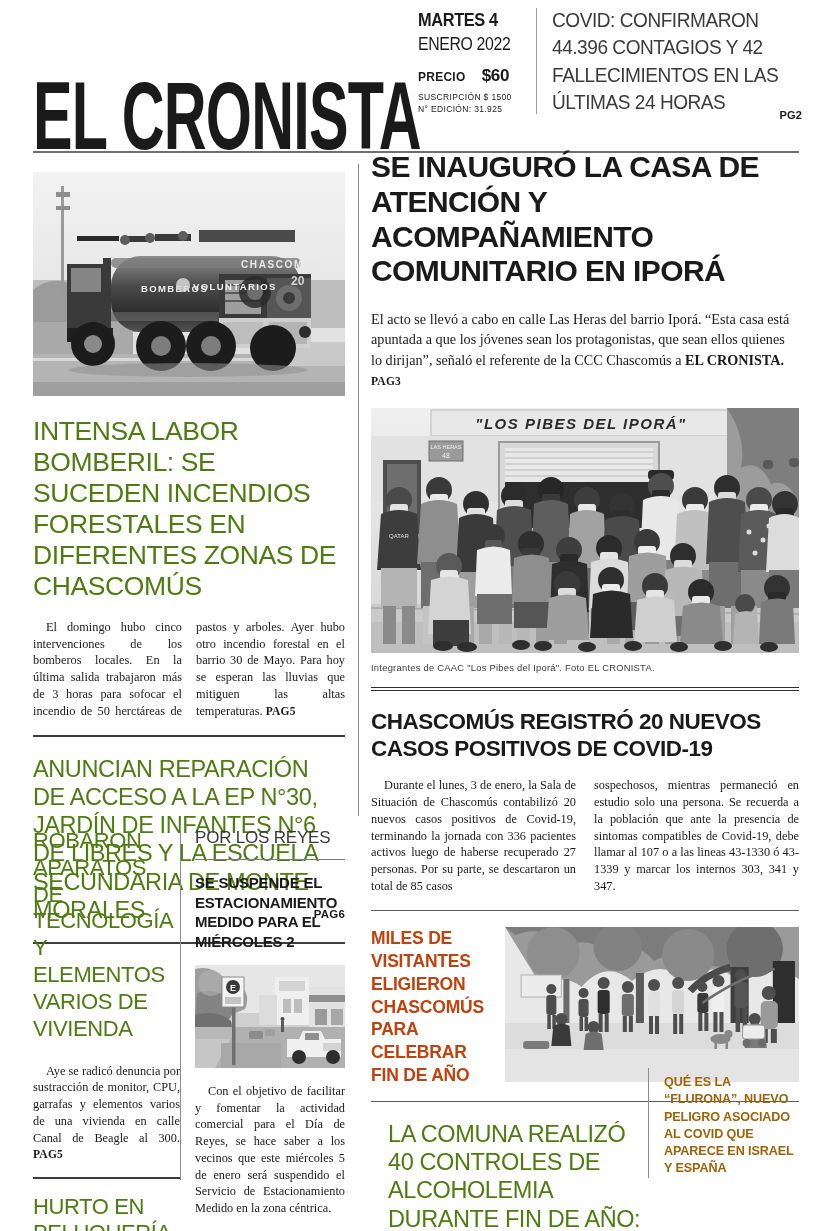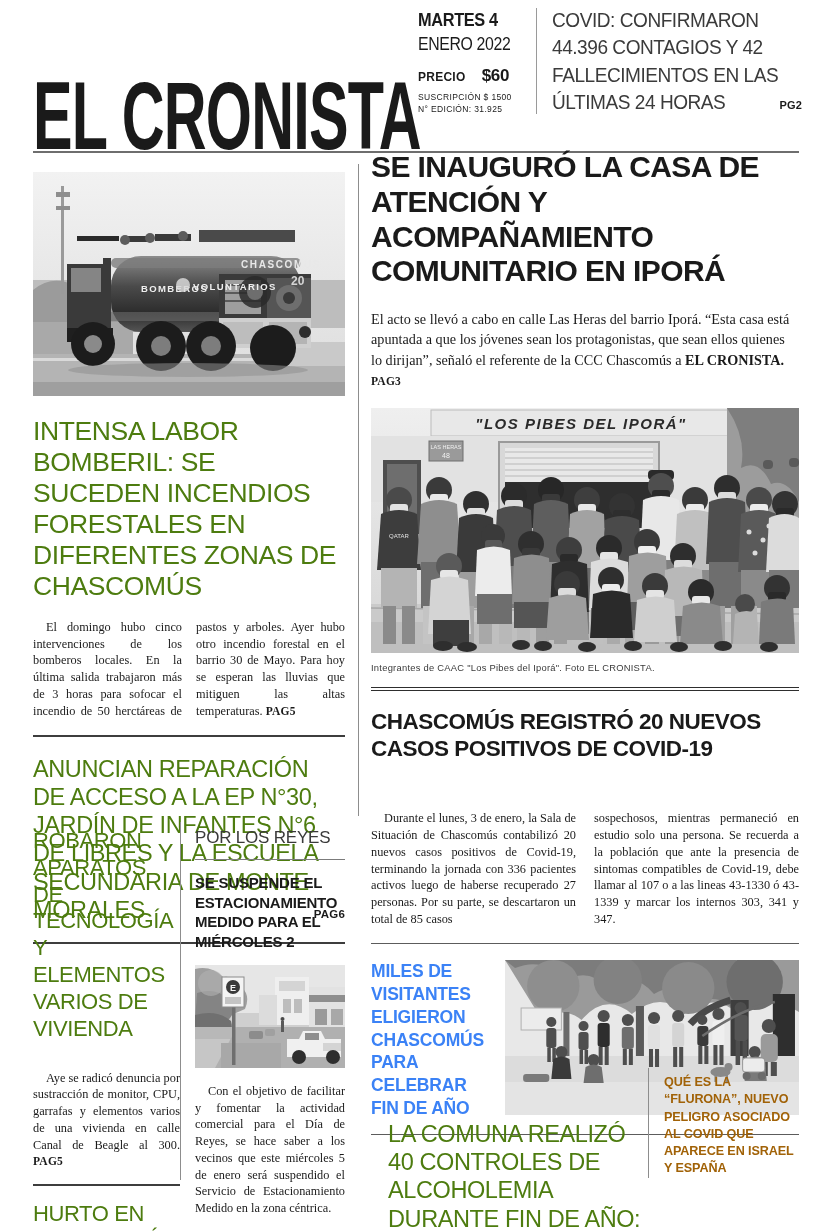--- a/index.html
+++ b/index.html
@@ -30,41 +30,41 @@
   .price-val{font-weight:bold;font-size:17px;letter-spacing:-0.3px;color:#1a1a1a;}
   .sub-line{font-size:8.5px;letter-spacing:0.35px;line-height:1.45;margin-top:5px;color:#1a1a1a;}
 
   .vdiv-head{position:absolute;left:536px;top:8px;width:1px;height:106px;background:#9a9a9a;}
 
   .covid-kicker{position:absolute;left:552px;top:6px;width:250px;}
   .covid-kicker .ck-line{
     font-size:20.5px;line-height:1.33;letter-spacing:-0.5px;color:#3b3b3b;font-weight:400;
     transform:scaleX(0.93);transform-origin:left center;white-space:nowrap;
   }
-  .pg-right{position:absolute;right:0px;top:93px;font-size:11px;font-weight:bold;letter-spacing:0.2px;color:#1a1a1a;}
+  .pg-right{position:absolute;right:0px;top:103px;font-size:11px;font-weight:bold;letter-spacing:0.2px;color:#1a1a1a;}
 
   .rule-top{position:absolute;left:33px;top:151px;width:766px;height:2px;background:#6e6e6e;}
 
   
   .leftcol{position:absolute;left:33px;top:172px;width:312px;}
   .vdiv-main{position:absolute;left:358px;top:164px;width:1px;height:652px;background:#8d8d8d;}
 
   .photo{position:relative;overflow:hidden;background:#d8d8d8;}
   .photo svg{display:block;width:100%;height:100%;}
 
   .hl-thin{
     font-weight:300;font-size:26.5px;line-height:1.17;letter-spacing:-0.4px;color:#4d7c0f;
   }
   .hl-thin.sm{font-size:23.5px;line-height:1.2;}
   .hl-thin.xs{font-size:22px;line-height:1.22;}
   .pag{font-weight:bold;font-size:11.5px;letter-spacing:0.2px;color:#1a1a1a;}
 
   .body-serif{
     font-family:"Liberation Serif", serif;
-    font-size:12.3px;line-height:1.36;text-align:justify;color:#1a1a1a;margin-top:33px;
+    font-size:12.3px;line-height:1.36;text-align:justify;color:#1a1a1a;
   }
   .body-serif .ind{display:block;text-indent:13px;}
   .twocol{column-count:2;column-gap:14px;}
   .hr{height:1.6px;background:#3d3d3d;}
   .hr-thin{height:1px;background:#7b7b7b;}
 
   
   .rightcol{position:absolute;left:371px;top:150px;width:428px;}
   .hl-black{
     font-weight:bold;font-size:30px;line-height:1.16;letter-spacing:-0.6px;color:#1a1a1a;
@@ -73,21 +73,21 @@
     font-family:"Liberation Serif", serif;
     font-size:14.2px;line-height:1.43;color:#1a1a1a;text-align:left;
   }
   .lead-serif b{font-weight:bold;}
   .caption{font-size:9.4px;letter-spacing:0.25px;color:#3a3a3a;}
   .dbl-rule{height:1px;background:#2e2e2e;box-shadow:0 3px 0 0 #2e2e2e;}
   .hl-black2{
     font-weight:bold;font-size:22.5px;line-height:1.2;letter-spacing:-0.5px;color:#1a1a1a;
   }
   .hl-black3{
-    font-weight:bold;font-size:17.5px;line-height:1.3;letter-spacing:-0.2px;color:#3b82f6;
+    font-weight:bold;font-size:17.5px;line-height:1.3;letter-spacing:-0.2px;color:#c2410c;
   }
   .hl-black-sm{
     font-weight:bold;font-size:12.6px;line-height:1.37;letter-spacing:-0.1px;color:#a16207;
   }
   .sect-kicker{font-weight:300;font-size:17px;letter-spacing:-0.2px;color:#3a3a3a;}
   .hl-bold-mid{font-weight:bold;font-size:15px;line-height:1.3;letter-spacing:-0.2px;color:#1a1a1a;}
 </style>
 </head>
 <body>
 
@@ -216,21 +216,21 @@
     <div class="hl-thin sm" style="margin-top:18px;">ANUNCIAN REPARACIÓN DE ACCESO A LA EP N°30, JARDÍN DE INFANTES N°6 DE LIBRES Y LA ESCUELA SECUNDARIA DE MONTE MORALES</div>
     <div style="text-align:right;margin-top:-20px;">
       <span class="pag">PAG6</span>
     </div>
 
     <div class="hr" style="margin-top:20px;"></div>
   </div>
 
   <div style="position:absolute;left:33px;top:828px;width:147px;">
     <div class="hl-thin xs">ROBARON APARATOS DE TECNOLOGÍA Y ELEMENTOS VARIOS DE VIVIENDA</div>
-    <div class="body-serif" style="margin-top:27px;">
+    <div class="body-serif" style="margin-top:20px;">
       <span class="ind"><span>Aye se radicó denuncia por sustracción de monitor, CPU, garrafas y elementos varios de una vivienda en calle Canal de Beagle al 300.</span>
       <b class="pag">PAG5</b></span>
     </div>
     <div class="hr" style="margin-top:14px;"></div>
     <div class="hl-thin xs" style="margin-top:15px;">
       <span>HURTO EN PELUQUERÍA EN CALLE MACHADO</span>
       
     </div>
   </div>
 

